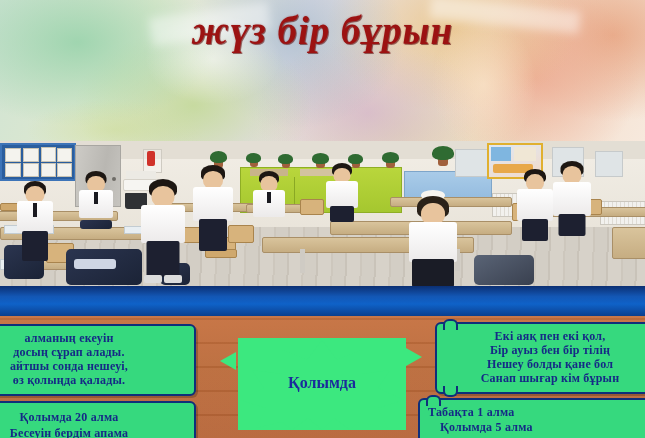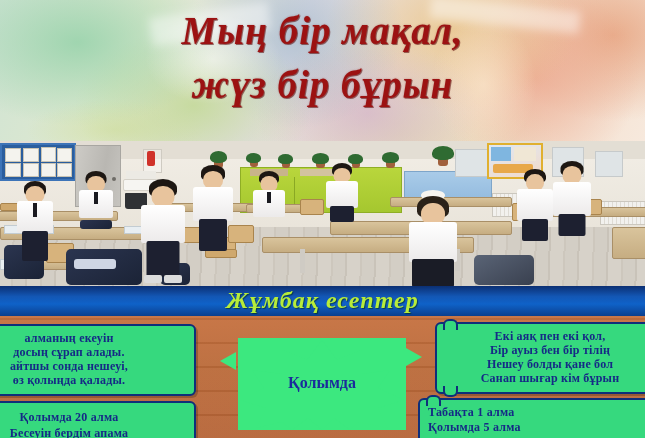--- a/index.html
+++ b/index.html
@@ -109,21 +109,20 @@
 </head>
 <body>
 
 <div id="screen">
 
   <div class="banner">
     <div class="banner-wash"></div>
     <div class="banner-streak" style="left:150px;top:10px;width:120px;height:28px;transform:rotate(-8deg);"></div>
     <div class="banner-streak" style="left:430px;top:4px;width:150px;height:22px;transform:rotate(6deg);"></div>
     <div class="banner-text">
-      <span class="l1">Мың бір мақал,</span>
       <span class="l2">жүз бір бұрын</span>
     </div>
   </div>
 
   <div class="photo">
     <div class="p wall"></div>
     <div class="p wall2"></div>
     <div class="p floor"></div>
 
     <div class="p board-blue">
@@ -281,21 +280,20 @@
     <div class="kid" style="left:552px;top:20px;width:40px;height:80px;">
       <div class="hair" style="top:0;width:23px;height:15px;"></div>
       <div class="head" style="top:5px;width:19px;height:18px;"></div>
       <div class="shirt" style="top:21px;width:38px;height:34px;"></div>
       <div class="pants" style="top:53px;width:27px;height:22px;"></div>
     </div>
   </div>
 
   <div class="slide">
     <div class="slide-head"></div>
-    <div class="slide-head-title">Жұмбақ есептер</div>
 
     <div class="slide-body"></div>
 
     <svg class="star" style="left:238px;top:52px;width:168px;height:92px;" viewBox="0 0 168 92">
       <polygon points="84,2 99,22 124,12 124,36 152,32 140,50 166,62 140,70 150,90 120,84 112,92 96,80 84,92 70,80 54,92 44,84 18,90 28,70 2,62 26,50 14,32 44,36 44,12 69,22" fill="#3ce87f"></polygon>
     </svg>
     <div class="star-label" style="left:238px;top:88px;width:168px;">Қолымда</div>
 
     <div class="arrow" style="left:220px;top:66px;border-top:9px solid transparent;border-bottom:9px solid transparent;border-right:16px solid #3ce87f;"></div>
     <div class="arrow" style="left:406px;top:62px;border-top:9px solid transparent;border-bottom:9px solid transparent;border-left:16px solid #3ce87f;"></div>
@@ -319,18 +317,18 @@
 
     <div class="callout" style="left:-58px;top:115px;width:250px;height:48px;">
 
       <div class="txt" style="top:7px;">Қолымда 20 алма</div>
       <div class="txt" style="top:23px;">Бесеуін бердім апама</div>
     </div>
 
     <div class="callout" style="left:418px;top:112px;width:243px;height:52px;">
       <div class="nub"></div>
       <div class="txt" style="left:8px;width:auto;text-align:left;top:5px;">Табақта 1 алма</div>
-      <div class="txt" style="left:8px;width:auto;text-align:left;top:20px;">Қолымда 5 алма</div>
+      <div class="txt" style="left:20px;width:auto;text-align:left;top:20px;">Қолымда 5 алма</div>
       <div class="txt" style="left:8px;width:auto;text-align:left;top:35px;">Барлығын қосқанда</div>
     </div>
   </div>
 
 </div>
 
 </body></html>

